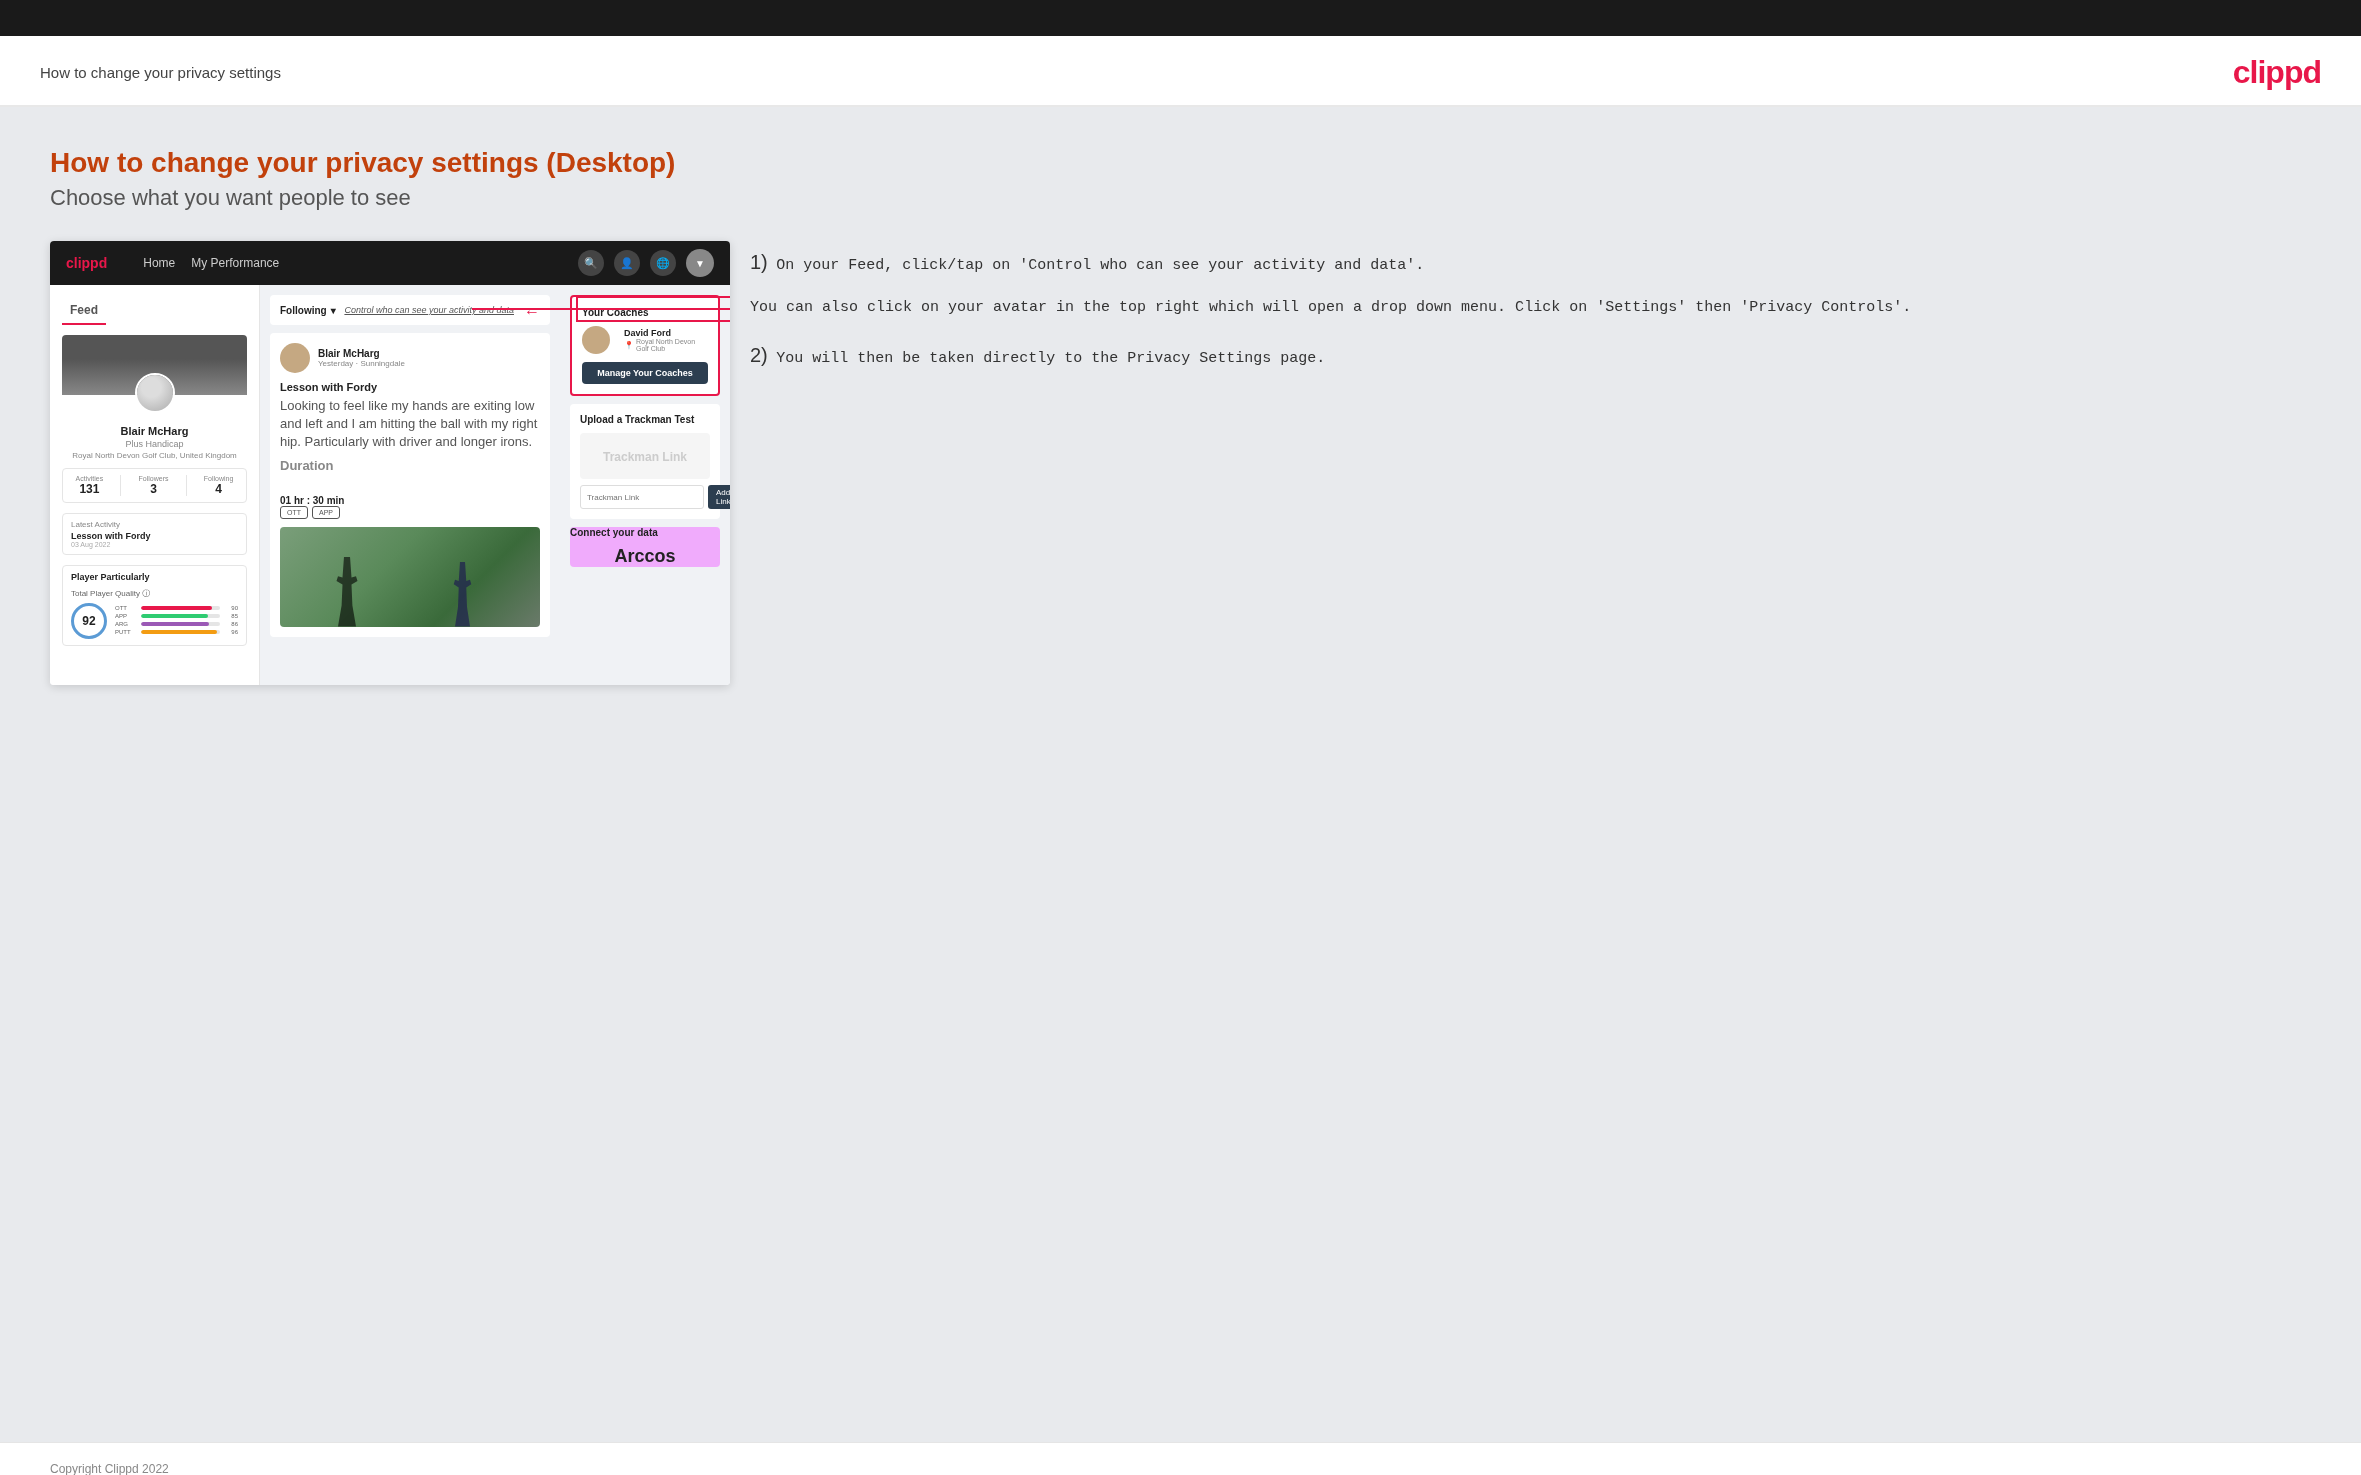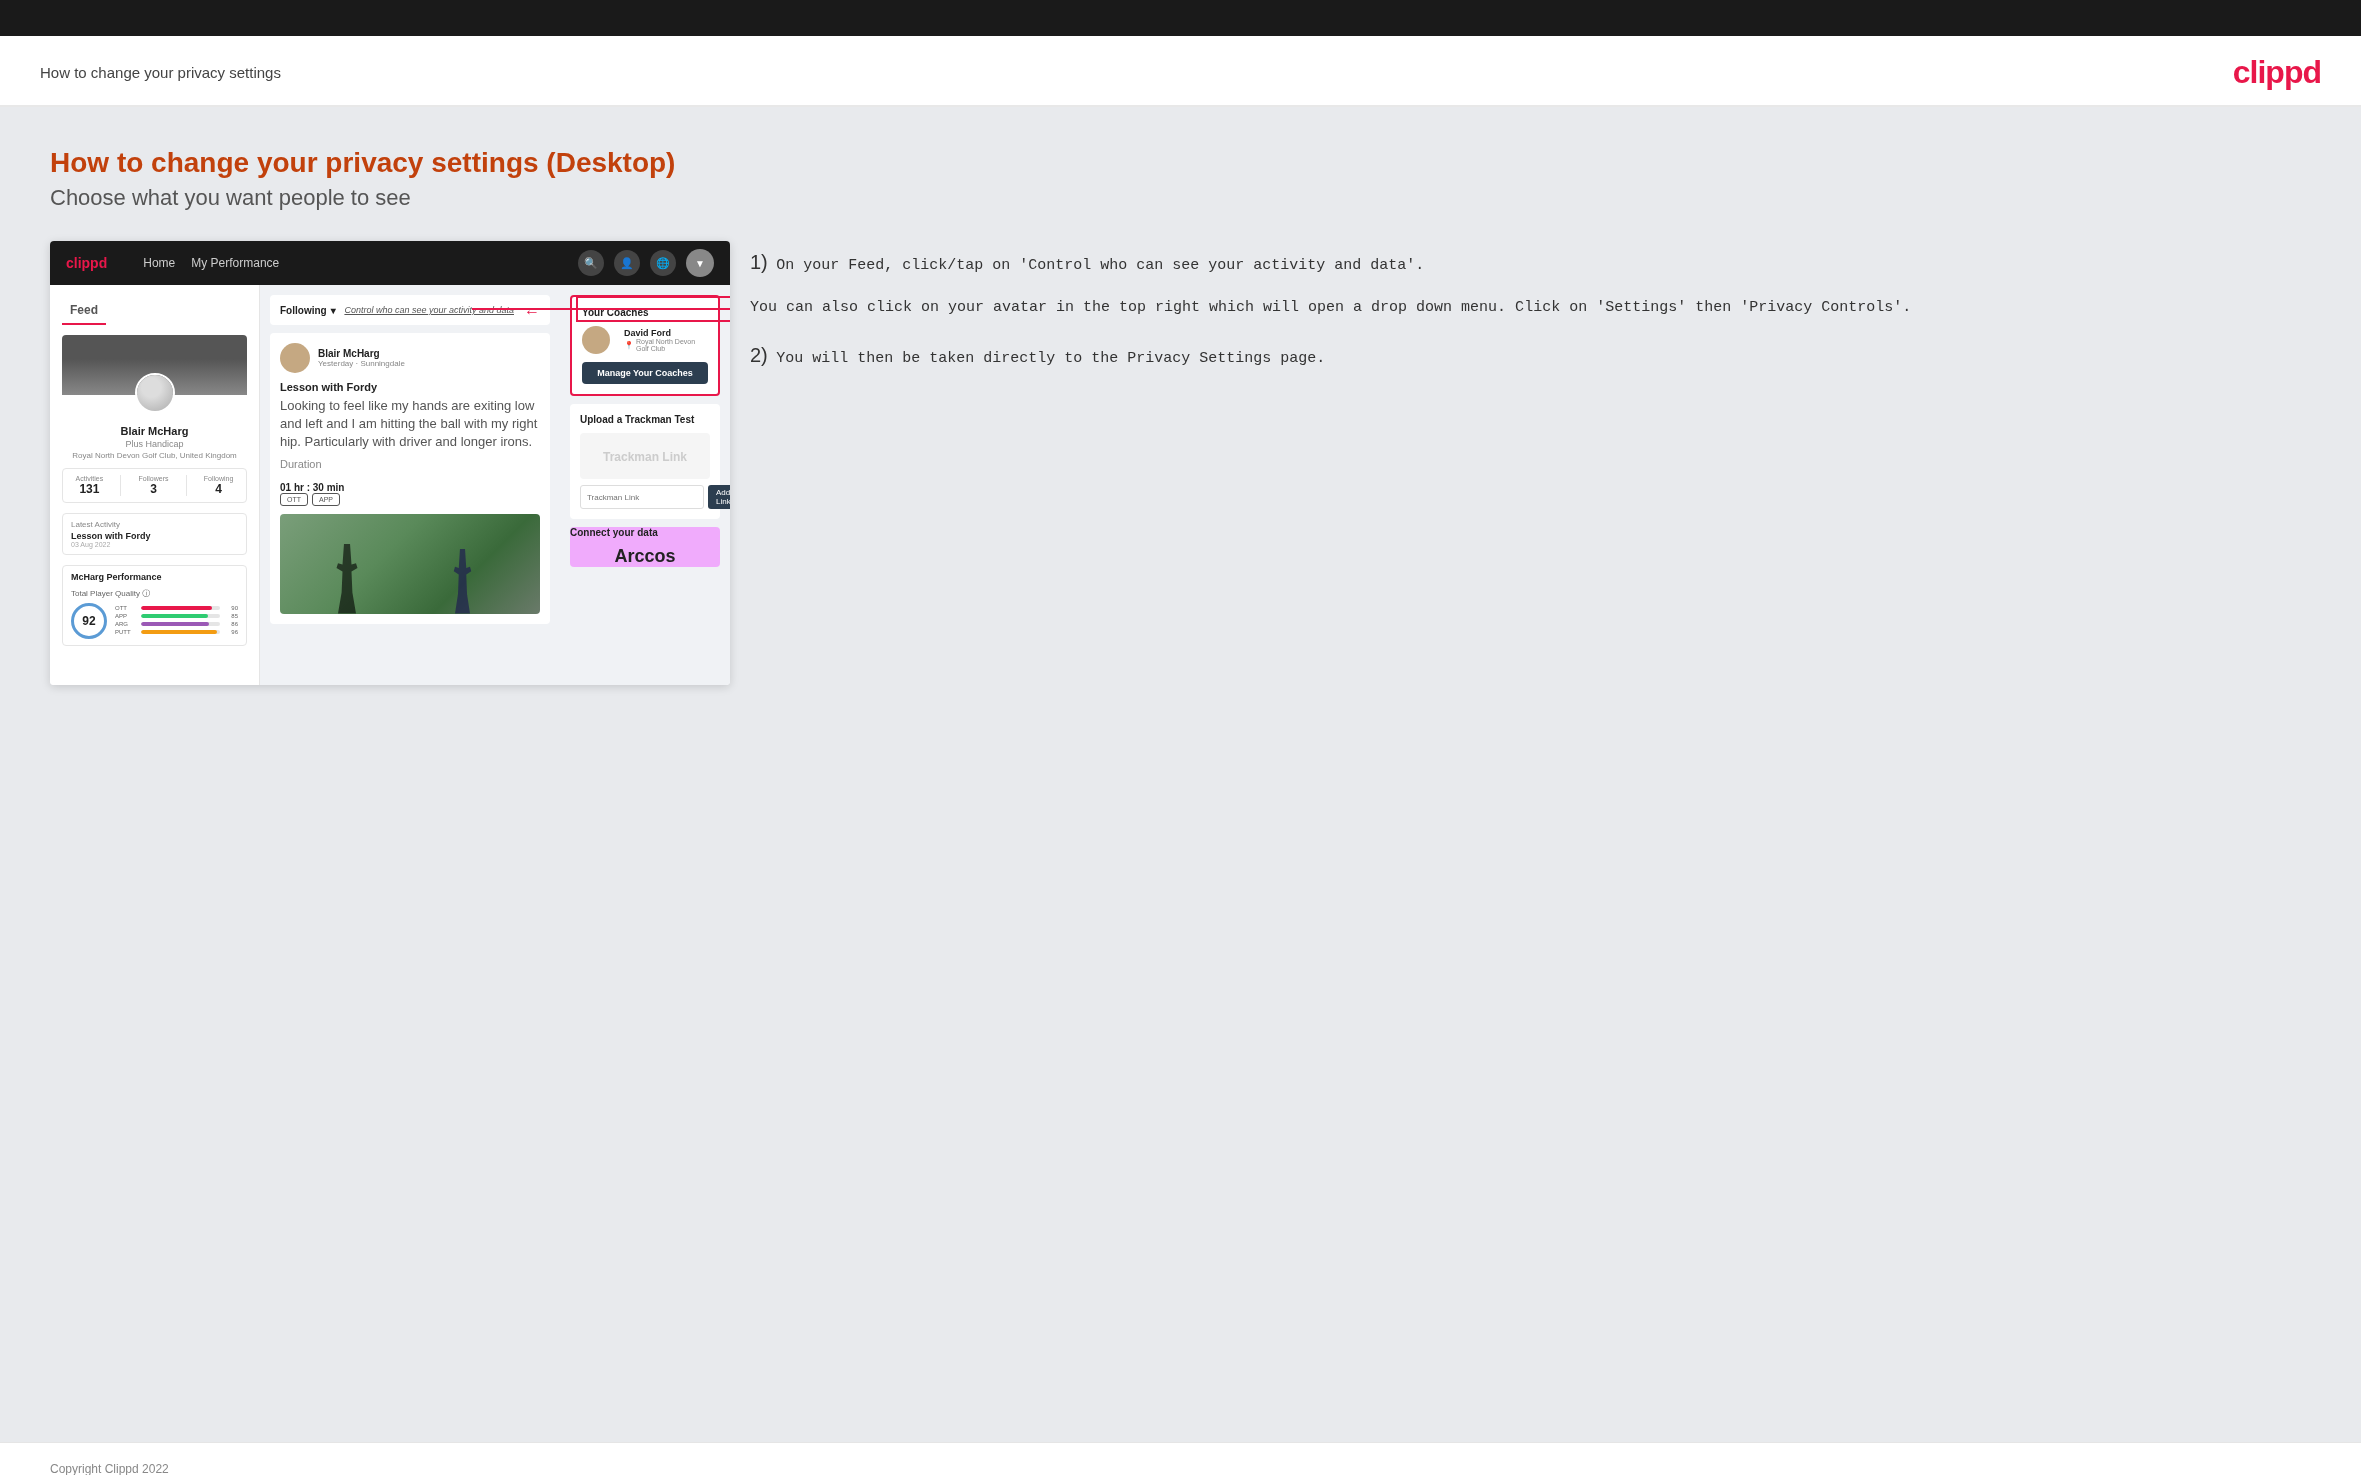--- a/index.html
+++ b/index.html
@@ -354,23 +354,24 @@
       color: #222;
       margin-bottom: 4px;
     }
     .activity-desc {
       font-size: 13px;
       color: #555;
       margin-bottom: 6px;
       line-height: 1.4;
     }
     .activity-duration {
-      font-size: 11px;
+      font-size: 13px;
       color: #888;
-      margin-bottom: 12px;
+      margin-bottom: 22px;
+      font-weight: bold;
     }
     .duration-value {
       font-size: 10px;
       font-weight: 600;
       color: #222;
     }
     .activity-tags {
       display: flex;
       gap: 4px;
     }
@@ -656,21 +657,21 @@
             </div>
           </div>
 
           <div class="latest-activity">
             <div class="latest-activity-label">Latest Activity</div>
             <div class="latest-activity-name">Lesson with Fordy</div>
             <div class="latest-activity-date">03 Aug 2022</div>
           </div>
 
           <div class="player-performance">
-            <div class="pp-title">McHarg Performance</div>
+            <div class="pp-title">Player Particularly</div>
             <div class="tpq-label">
               <span>Total Player Quality</span> ⓘ
             </div>
             <div class="tpq-row">
               <div class="tpq-circle">92</div>
               <div class="tpq-bars">
                 <div class="tpq-bar-row">
                   <span class="tpq-bar-label">OTT</span>
                   <div class="tpq-bar-track">
                       <div class="tpq-bar-fill" style="width:90%;background:#e8174a;"></div>

